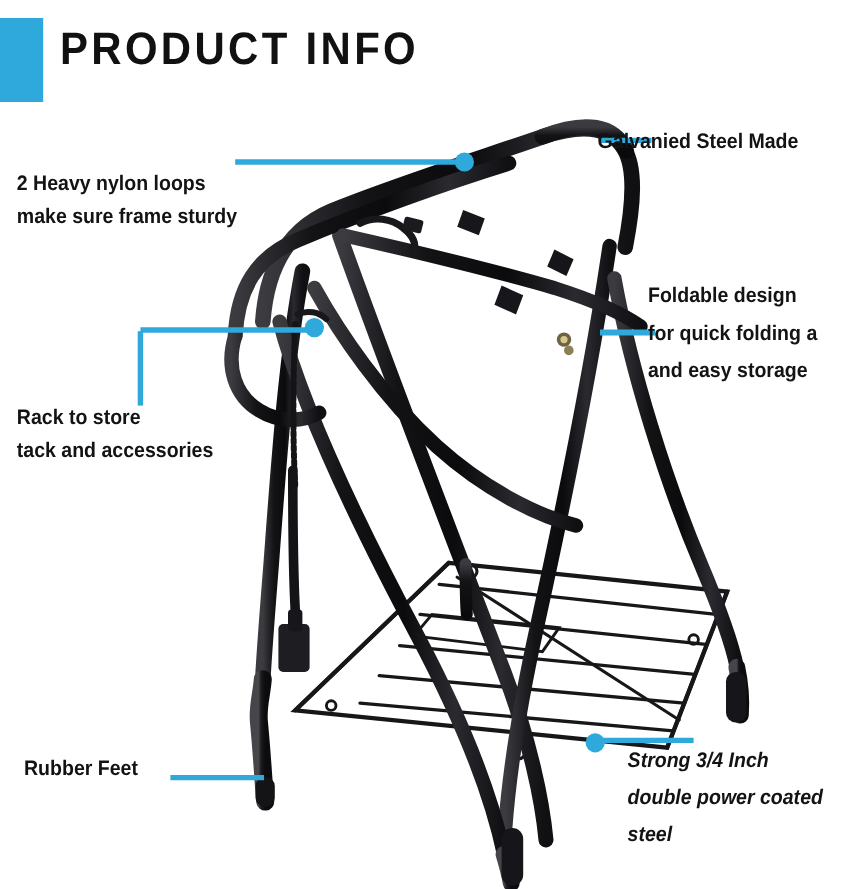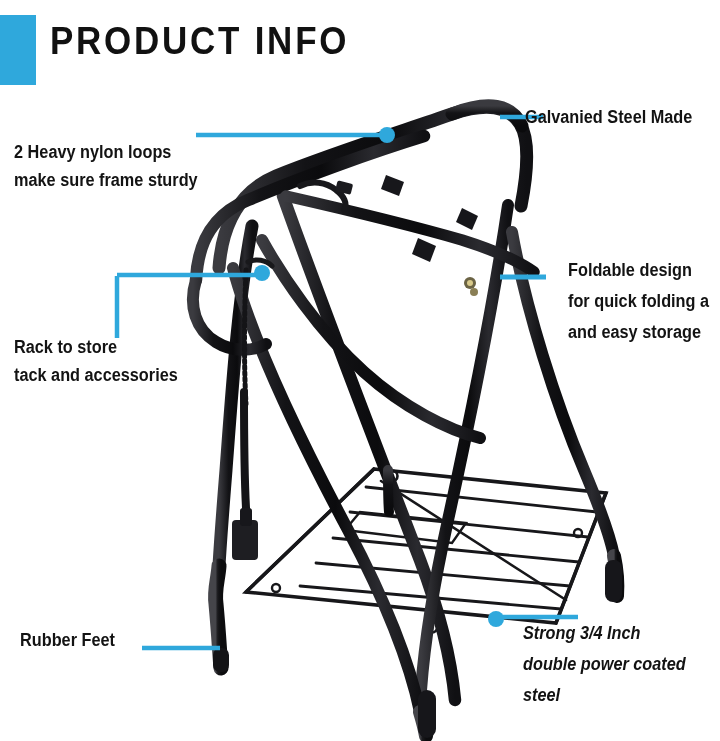--- a/index.html
+++ b/index.html
@@ -31,22 +31,22 @@
     line-height:28px;white-space:nowrap;
     transform:scaleX(0.93);transform-origin:left center;
     font-family:"Liberation Sans","DejaVu Sans",sans-serif;
   }
   .callout.right .line{text-align:left;}
 
   #co-loops{left:14px;top:118px;margin-top:20px;}
   #co-rack{left:14px;top:333px;}
   #co-feet{left:20px;top:626px;}
   #co-steel{left:523px;top:618px;font-style:italic;}
-  #co-galv{left:525px;top:104px;}
-  #co-fold{left:568px;top:231px;margin-top:24px;}
+  #co-galv{left:498px;top:104px;}
+  #co-fold{left:540px;top:231px;}
   #co-fold .line,#co-steel .line{line-height:31px;}
   #co-galv .line{line-height:26px;}
 
   
   #connectors{position:absolute;left:0;top:0;width:720px;height:741px;pointer-events:none;}
 
   
   #product{position:absolute;left:0;top:0;width:720px;height:741px;}
 </style>
 </head>

